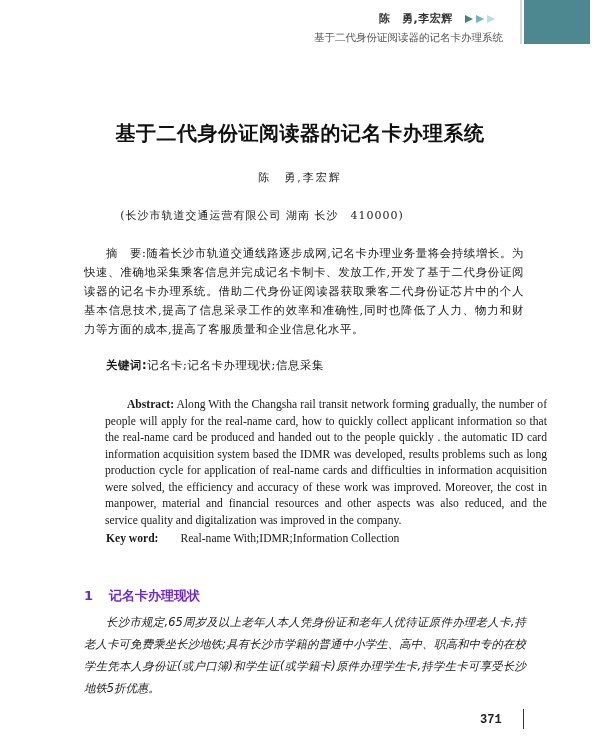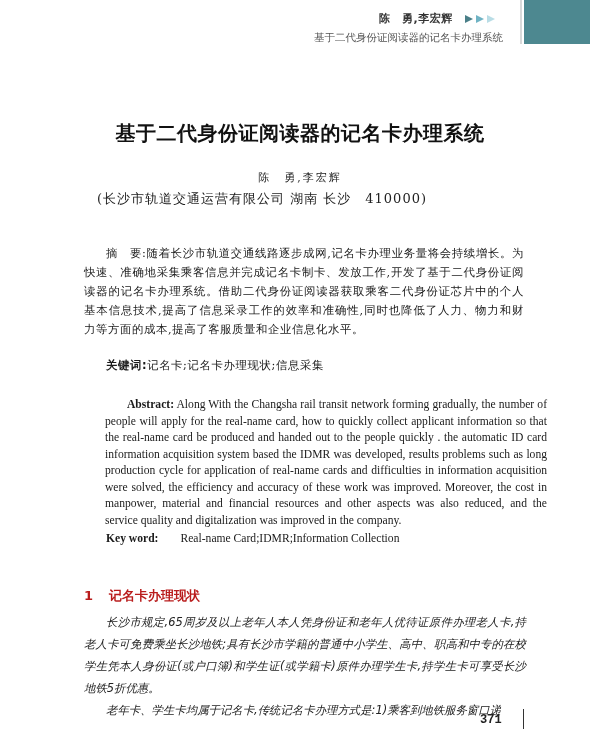--- a/index.html
+++ b/index.html
@@ -89,25 +89,25 @@
       top: 170px;
       left: 0;
       width: 600px;
       text-align: center;
       font-size: 11px;
       letter-spacing: 2px;
       color: #222;
     }
     .paper-affiliation {
       position: absolute;
-      top: 190px;
+      top: 208px;
       left: 0;
       width: 524px;
       text-align: center;
-      font-size: 13px;
+      font-size: 11px;
       letter-spacing: 1px;
       color: #222;
     }
 
     .abstract-cn {
       position: absolute;
       top: 244px;
       left: 84px;
       width: 440px;
       font-size: 11.4px;
@@ -156,21 +156,21 @@
     }
     .keywords-en .label { font-weight: bold; margin-right: 22px; }
 
     .section-heading {
       position: absolute;
       top: 587px;
       left: 84px;
       font-family: "DejaVu Sans", sans-serif;
       font-weight: bold;
       font-size: 13px;
-      color: #b91c1c;
+      color: #6d28d9;
     }
     .section-heading .num { margin-right: 16px; }
 
     .body-text {
       position: absolute;
       top: 611px;
       left: 84px;
       width: 442px;
       font-family: "DejaVu Sans", sans-serif;
       font-size: 11.4px;
@@ -226,26 +226,25 @@
 <div class="keywords-cn">
   <span class="label">关键词:</span><span>记名卡;记名卡办理现状;信息采集</span>
 </div>
 
 <div class="abstract-en">
   <span class="label">Abstract:</span>
   <span>Along With the Changsha rail transit network forming gradually, the number of people will apply for the real-name card, how to quickly collect applicant information so that the real-name card be produced and handed out to the people quickly . the automatic ID card information acquisition system based the IDMR was developed, results problems such as long production cycle for application of real-name cards and difficulties in information acquisition were solved, the efficiency and accuracy of these work was improved. Moreover, the cost in manpower, material and financial resources and other aspects was also reduced, and the service quality and digitalization was improved in the company.</span>
 </div>
 
 <div class="keywords-en">
-  <span class="label">Key word:</span><span>Real-name Card;IDMR;Information Collection</span>
+  <span class="label">Key word:</span><span>Real-name With;IDMR;Information Collection</span>
 </div>
 
 <div class="section-heading">
   <span class="num">1</span><span>记名卡办理现状</span>
 </div>
 
 <div class="body-text">
   <p>长沙市规定,65周岁及以上老年人本人凭身份证和老年人优待证原件办理老人卡,持老人卡可免费乘坐长沙地铁;具有长沙市学籍的普通中小学生、高中、职高和中专的在校学生凭本人身份证(或户口簿)和学生证(或学籍卡)原件办理学生卡,持学生卡可享受长沙地铁5折优惠。</p>
-  <p>老年卡、学生卡均属于记名卡,传统记名卡办理方式是:1)乘客到地铁服务窗口递</p>
 </div>
 
 <div class="page-number">371</div>
 <div class="page-number-bar"></div>
 
 </body></html>

